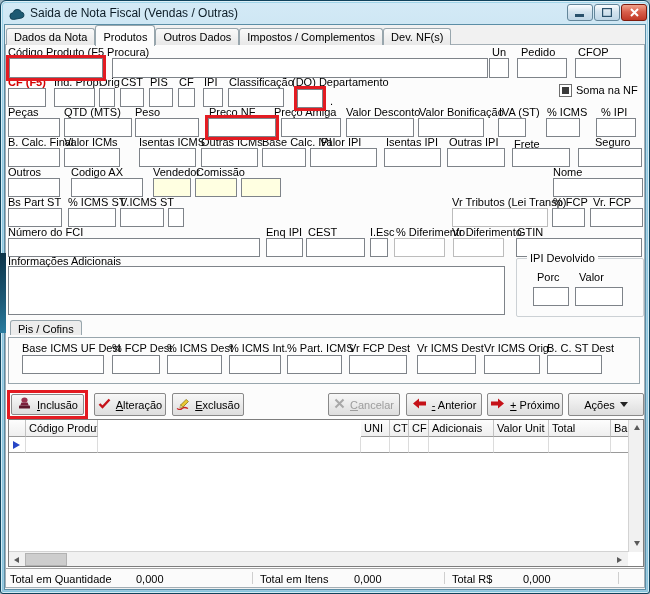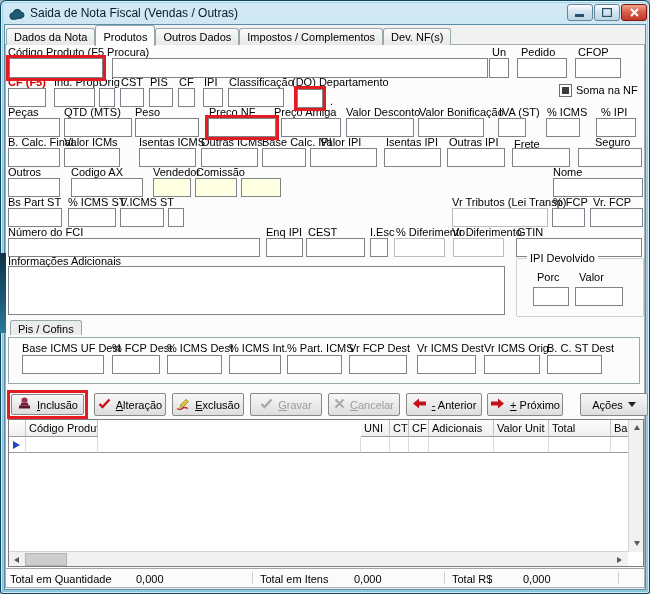--- a/index.html
+++ b/index.html
@@ -266,45 +266,39 @@
     <span><span class="ac">A</span><span>lteração</span></span>
   </div>
   <div class="btn" style="left:172px;width:72px">
     <span><svg width="14" height="13">
           <path d="M1 11.5 q3 2 5 0 q2 -2 6 0" stroke="#cc2222" fill="none" stroke-width="1.3"></path>
           <path d="M4.6 8 L10.2 2.4 L12.4 4.6 L6.8 10.2 Z" fill="#e9c832" stroke="#8a7514" stroke-width="0.8"></path>
           <path d="M4.6 8 L6.8 10.2 L3.8 10.9 Z" fill="#f2e0b0" stroke="#8a7514" stroke-width="0.5"></path>
         </svg></span>
     <span><span class="ac">E</span><span>xclusão</span></span>
   </div>
-  <div class="btn disabled" style="left:250px;width:72px">
-    <span><svg width="13" height="11">
-          <path d="M1.5 6 L4.5 9 L11.5 1.5" stroke="#a8a8a8" stroke-width="2.4" fill="none"></path>
-        </svg></span>
-    <span><span class="ac">G</span><span>ravar</span></span>
-  </div>
   <div class="btn disabled" style="left:328px;width:72px">
     <span><svg width="11" height="11">
           <path d="M1.5 1.5 L9.5 9.5 M9.5 1.5 L1.5 9.5" stroke="#a8a8a8" stroke-width="2"></path>
         </svg></span>
     <span><span class="ac">C</span><span>ancelar</span></span>
   </div>
   <div class="btn" style="left:406px;width:76px">
     <span><svg width="15" height="11">
           <path d="M7 0.5 L1 5.5 L7 10.5 V7.5 H14 V3.5 H7 Z" fill="#c51118"></path>
         </svg></span>
     <span><span class="ac">-</span><span> Anterior</span></span>
   </div>
   <div class="btn" style="left:487px;width:76px">
     <span><svg width="15" height="11">
           <path d="M8 0.5 L14 5.5 L8 10.5 V7.5 H1 V3.5 H8 Z" fill="#c51118"></path>
         </svg></span>
     <span><span class="ac">+</span><span> Próximo</span></span>
   </div>
-  <div class="btn" style="left:580px;width:68px">
+  <div class="btn" style="left:568px;width:76px">
     <span>Ações</span>
     <span class="caret"></span>
   </div>
 
   <div class="grid">
     <div class="gh" style="left:0;width:17px"></div>
     <div class="gh" style="left:17px;width:72px">Código Produto</div>
     <div class="gh" style="left:352px;width:29px">UNI</div>
     <div class="gh" style="left:381px;width:19px">CT</div>
     <div class="gh" style="left:400px;width:20px">CF</div>

